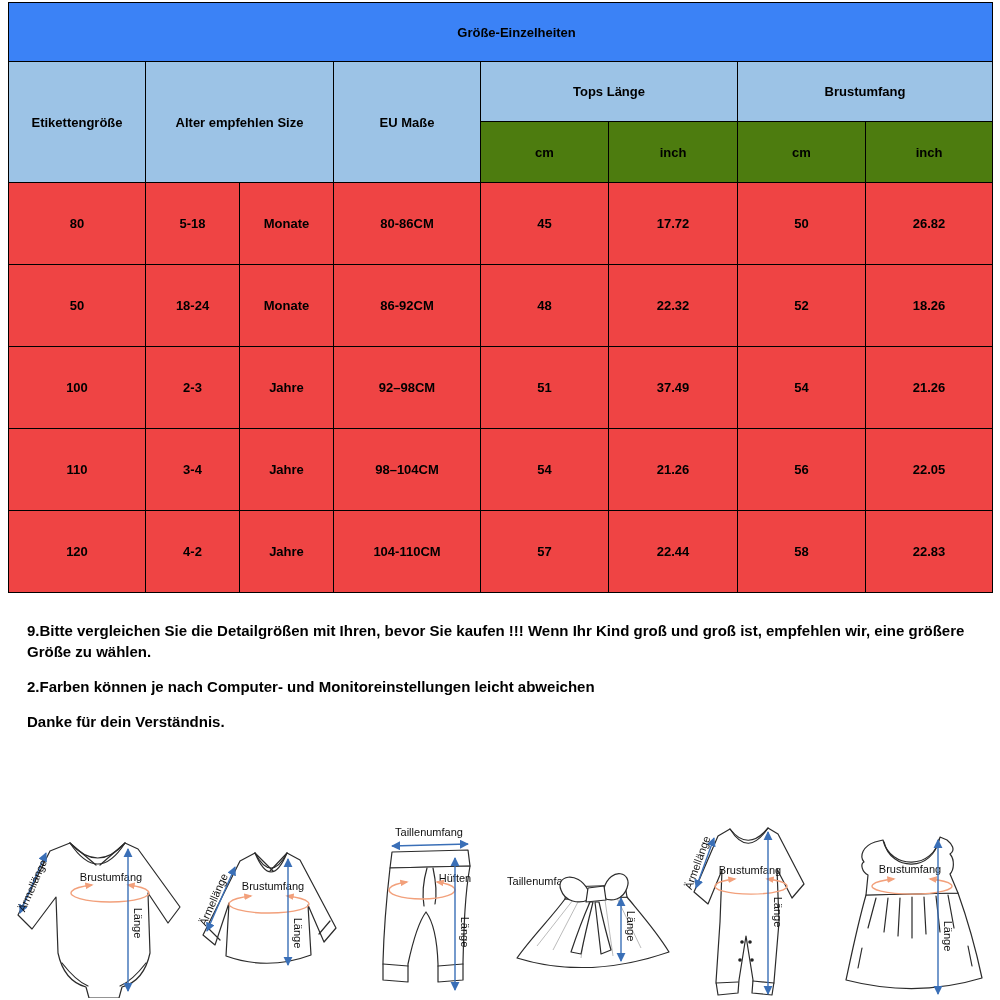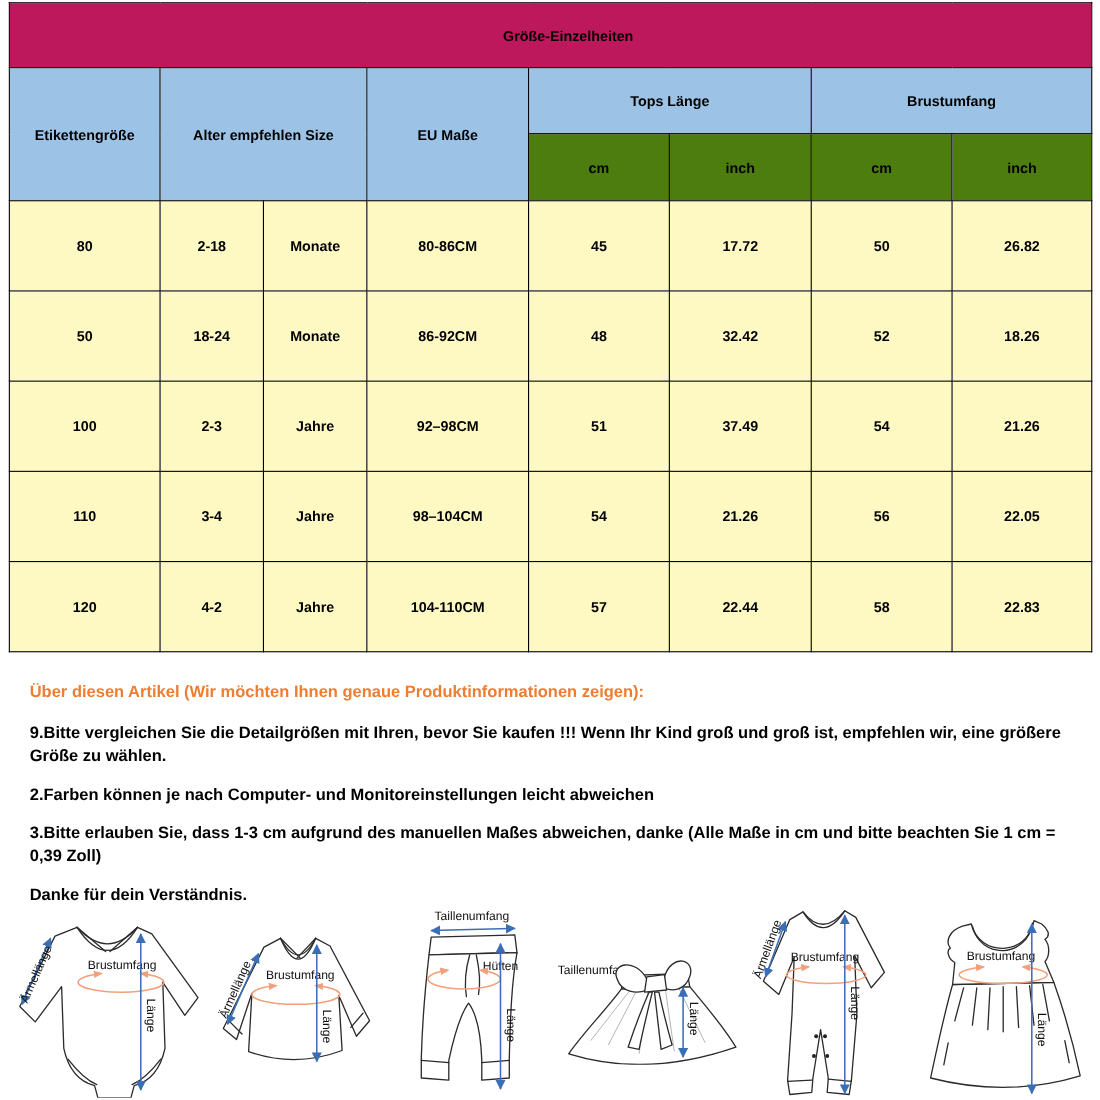--- a/index.html
+++ b/index.html
@@ -12,24 +12,24 @@
 
   
   table.size{
     position:absolute;left:8px;top:2px;
     border-collapse:collapse;table-layout:fixed;width:984px;
   }
   table.size td{
     border:1px solid #000;text-align:center;vertical-align:middle;
     font-size:13px;font-weight:bold;padding:0;overflow:hidden;
   }
-  tr.r-title td{height:58px;background:#be185d;padding-left:32px;}
+  tr.r-title td{height:58px;background:#3b82f6;padding-left:32px;}
   tr.r-head1 td{height:59px;background:#9CC3E6;text-align:center;}
   tr.r-head2 td{height:60px;background:#4d7c0f;}
-  tr.r-data td{height:81px;background:#fef9c3;}
+  tr.r-data td{height:81px;background:#ef4444;}
   td.age-a{border-right:1px solid #7f7f7f;}
   td.age-b{border-left:1px solid #7f7f7f;}
 
   
   .notes{position:absolute;left:27px;top:620px;width:950px;}
   .notes .heading{
     color:#ED7D31;font-size:15px;font-weight:bold;margin:0 0 16px 0;line-height:1.3;
   }
   .notes p{
     font-size:15px;font-weight:bold;margin:0 0 14px 0;line-height:1.4;color:#000;
@@ -87,35 +87,35 @@
       <td colspan="2">Brustumfang</td>
     </tr>
     <tr class="r-head2">
       <td>cm</td>
       <td>inch</td>
       <td>cm</td>
       <td>inch</td>
     </tr>
     <tr class="r-data">
       <td>80</td>
-      <td class="age-a">2-18</td>
+      <td class="age-a">5-18</td>
       <td class="age-b">Monate</td>
       <td>80-86CM</td>
       <td>45</td>
       <td>17.72</td>
       <td>50</td>
       <td>26.82</td>
     </tr>
     <tr class="r-data">
       <td>50</td>
       <td class="age-a">18-24</td>
       <td class="age-b">Monate</td>
       <td>86-92CM</td>
       <td>48</td>
-      <td>32.42</td>
+      <td>22.32</td>
       <td>52</td>
       <td>18.26</td>
     </tr>
     <tr class="r-data">
       <td>100</td>
       <td class="age-a">2-3</td>
       <td class="age-b">Jahre</td>
       <td>92–98CM</td>
       <td>51</td>
       <td>37.49</td>
@@ -139,24 +139,22 @@
       <td>104-110CM</td>
       <td>57</td>
       <td>22.44</td>
       <td>58</td>
       <td>22.83</td>
     </tr>
   </tbody>
     </table>
 
   <div class="notes">
-    <p class="heading">Über diesen Artikel (Wir möchten Ihnen genaue Produktinformationen zeigen):</p>
     <p>9.Bitte vergleichen Sie die Detailgrößen mit Ihren, bevor Sie kaufen !!! Wenn Ihr Kind groß und groß ist, empfehlen wir, eine größere Größe zu wählen.</p>
     <p>2.Farben können je nach Computer- und Monitoreinstellungen leicht abweichen</p>
-    <p>3.Bitte erlauben Sie, dass 1-3 cm aufgrund des manuellen Maßes abweichen, danke (Alle Maße in cm und bitte beachten Sie 1 cm = 0,39 Zoll)</p>
     <p>Danke für dein Verständnis.</p>
   </div>
 
   <svg class="fig" style="left:10px;top:835px" width="188" height="163" viewBox="0 0 188 163">
     <path class="garment" d="M40,16 L60,8 Q88,38 115,8 L128,14 L170,72 L158,88 L138,58 L140,118 Q134,146 112,152 L109,163 L79,163 L76,152 Q54,146 48,118 L46,62 L22,94 L8,80 Z"></path>
     <path class="detail" d="M60,8 Q88,50 115,8"></path>
     <path class="detail" d="M60,8 L86,30 M115,8 L90,30"></path>
     <path class="detail" d="M52,128 Q66,146 78,151 M136,128 Q122,146 110,151"></path>
     <line class="blue" x1="36" y1="18" x2="10" y2="78" marker-start="url(#ab)" marker-end="url(#ab)"></line>
     <text text-anchor="middle" transform="rotate(-66 26 52)" x="26" y="52">Ärmellänge</text>

